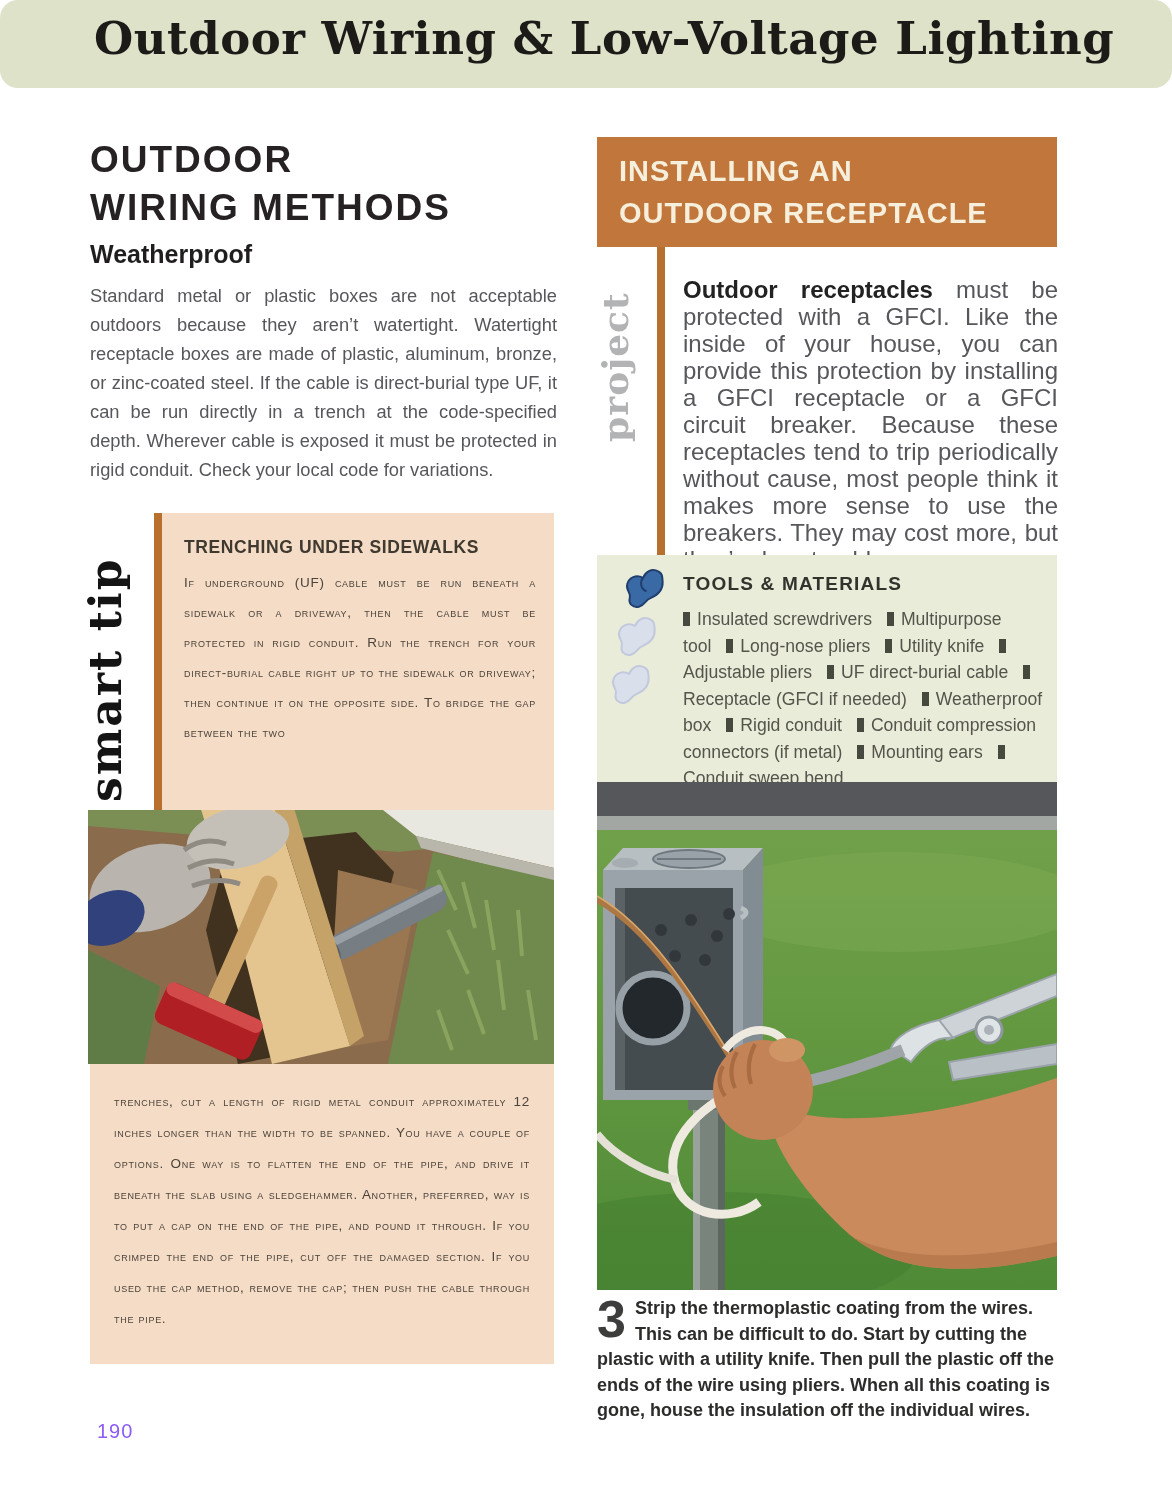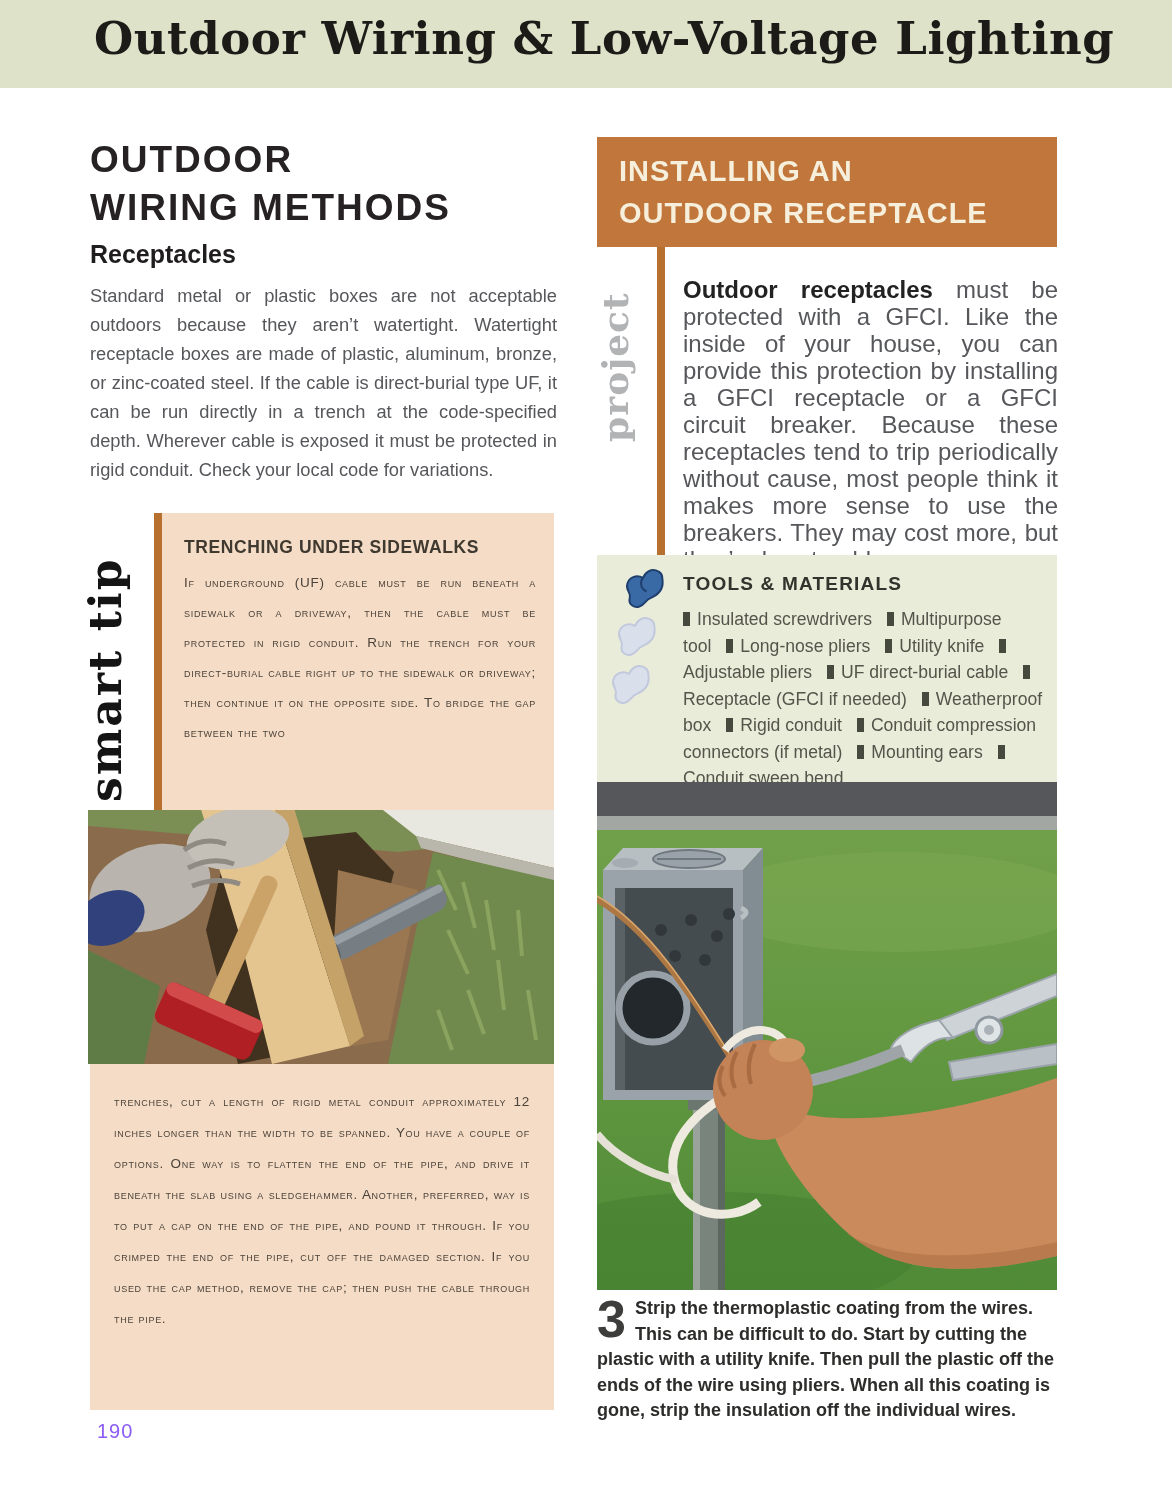--- a/index.html
+++ b/index.html
@@ -1,20 +1,20 @@
 <!DOCTYPE html>
 <html><head>
 <meta charset="utf-8">
 <style>
   html,body{margin:0;padding:0;background:#ffffff;}
   #page{position:relative;width:1172px;height:1500px;background:#ffffff;
         font-family:"Liberation Sans",sans-serif;overflow:hidden;}
 
   
-  .banner{position:absolute;left:0;top:0;width:1172px;height:88px;background:#dde2c9;}
+  .banner{position:absolute;left:0;top:0;width:1172px;height:88px;background:#dde2c9;border-radius:18px;}
   .banner-title{position:absolute;left:94px;top:12px;
         font-family:"DejaVu Serif",serif;font-weight:bold;font-size:45px;
         color:#1c1b18;letter-spacing:0.5px;white-space:nowrap;}
 
   
   .l-heading{position:absolute;left:90px;top:136px;font-size:37px;font-weight:bold;
         color:#262223;letter-spacing:2px;line-height:48px;}
   .l-heading span{display:block;}
   .l-sub{position:absolute;left:90px;top:240px;font-size:25px;font-weight:bold;color:#1f1d1d;}
   .l-body{position:absolute;left:90px;top:281px;width:467px;font-size:18.3px;
@@ -26,21 +26,21 @@
         font-size:44px;color:#141414;letter-spacing:2px;text-align:center;}
   .project-label{position:absolute;left:594px;top:276px;height:182px;width:52px;
         font-size:36px;color:#b2b3b5;letter-spacing:1px;text-align:center;}
 
   .tip-line{position:absolute;left:154px;top:513px;width:8px;height:297px;background:#b8702f;}
   .tip-box-top{position:absolute;left:162px;top:513px;width:392px;height:297px;
         background:#f4dcc6;box-sizing:border-box;padding:24px 18px 8px 22px;overflow:hidden;}
   .tip-heading{font-size:17.5px;font-weight:bold;letter-spacing:0.6px;color:#3f3930;}
   .tip-text{font-variant:small-caps;letter-spacing:0.7px;font-size:13.5px;
         line-height:30px;color:#4c433a;text-align:justify;margin-top:10px;}
-  .tip-box-bottom{position:absolute;left:90px;top:1064px;width:464px;height:346px;
+  .tip-box-bottom{position:absolute;left:90px;top:1064px;width:464px;height:300px;
         background:#f4dcc6;box-sizing:border-box;padding:22px 24px 0 24px;overflow:hidden;}
   .tip-box-bottom .tip-text{margin-top:0;line-height:31px;font-size:13.5px;}
 
   .photo-l{position:absolute;left:88px;top:810px;width:466px;height:254px;}
   .photo-r{position:absolute;left:597px;top:782px;width:460px;height:508px;}
   .photo-l svg,.photo-r svg{display:block;width:100%;height:100%;}
 
   
   .r-header{position:absolute;left:597px;top:137px;width:460px;height:110px;
         background:#c1763c;box-sizing:border-box;padding:13px 8px 0 22px;}
@@ -73,21 +73,21 @@
 <div id="page">
 
   <div class="banner">
     <div class="banner-title">Outdoor Wiring &amp; Low-Voltage Lighting</div>
   </div>
 
   <div class="l-heading">
     <span>OUTDOOR</span>
     <span>WIRING METHODS</span>
   </div>
-  <div class="l-sub">Receptacles</div>
+  <div class="l-sub">Weatherproof</div>
   <div class="l-body">Standard metal or plastic boxes are not acceptable outdoors because they aren’t watertight. Watertight receptacle boxes are made of plastic, aluminum, bronze, or zinc-coated steel. If the cable is direct-burial type UF, it can be run directly in a trench at the code-specified depth. Wherever cable is exposed it must be protected in rigid conduit. Check your local code for variations.</div>
 
   <div class="smarttip-label vertical">smart tip</div>
 
   <div class="tip-line"></div>
   <div class="tip-box-top">
     <div class="tip-heading">TRENCHING UNDER SIDEWALKS</div>
     <div class="tip-text">If underground (UF) cable must be run beneath a sidewalk or a driveway, then the cable must be protected in rigid conduit. Run the trench for your direct-burial cable right up to the sidewalk or driveway; then continue it on the opposite side. To bridge the gap between the two</div>
   </div>
 
@@ -220,16 +220,16 @@
         <path d="M250,452 C300,480 380,478 460,460 L460,474 C382,492 302,496 252,452 Z" fill="#b27548" opacity="0.7"></path>
         <circle cx="166" cy="308" r="50" fill="#c48257"></circle>
         <path d="M126,284 q-8,16 2,30 M140,270 q-10,18 -2,36 M158,262 q-10,20 -4,40" stroke="#a86b42" stroke-width="4" fill="none"></path>
         <ellipse cx="190" cy="268" rx="18" ry="12" fill="#d09565"></ellipse>
       </g>
     </svg>
   </div>
 
   <div class="caption">
     <span class="caption-num">3</span>
-    <span>Strip the thermoplastic coating from the wires. This can be difficult to do. Start by cutting the plastic with a utility knife. Then pull the plastic off the ends of the wire using pliers. When all this coating is gone, strip the insulation off the individual wires.</span>
+    <span>Strip the thermoplastic coating from the wires. This can be difficult to do. Start by cutting the plastic with a utility knife. Then pull the plastic off the ends of the wire using pliers. When all this coating is gone, house the insulation off the individual wires.</span>
   </div>
 
 </div>
 
 </body></html>

